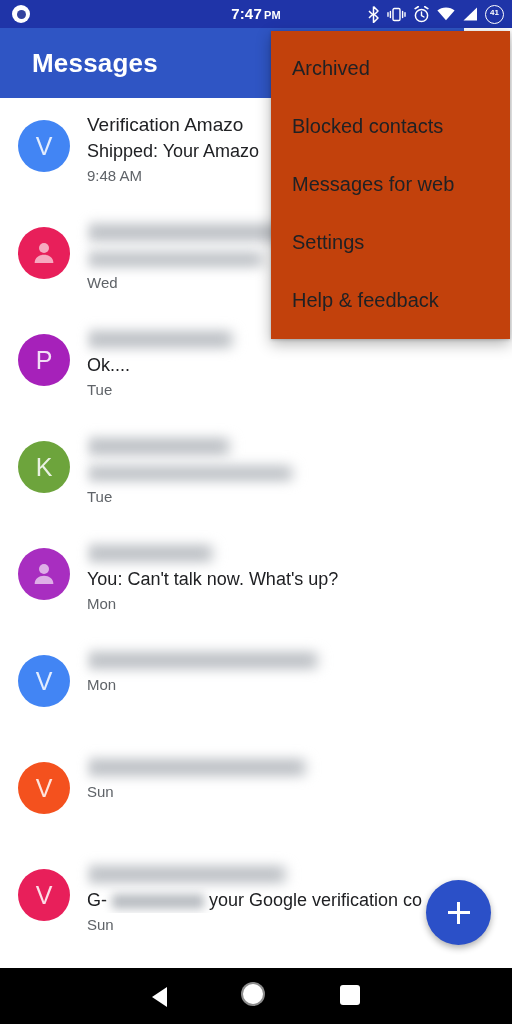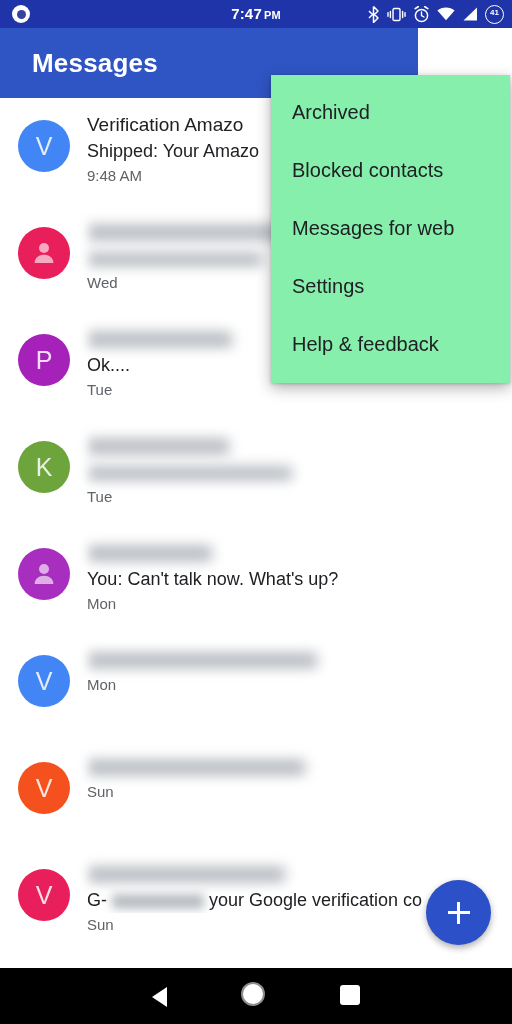--- a/index.html
+++ b/index.html
@@ -81,21 +81,21 @@
     font-size: 8px;
     font-weight: 700;
     line-height: 14px;
     text-align: center;
   }
 
   
   .appbar {
     position: absolute;
     left: 0; top: 28px;
-    width: 418px; height: 70px;
+    width: 464px; height: 70px;
     background: #2f55c4;
   }
   .appbar-title {
     position: absolute;
     left: 32px; top: 0;
     height: 70px;
     line-height: 70px;
     color: #ffffff;
     font-size: 26px;
     font-weight: 700;
@@ -166,24 +166,23 @@
     border-radius: 2px;
     height: 15px;
   }
   .redact-tall { height: 17px; }
 
   
   .menu {
     position: absolute;
     left: 271px; top: 31px;
     width: 239px;
-    background: #86efac;
+    background: #c2410c;
     box-shadow: 0 5px 14px rgba(0,0,0,0.30), 0 1px 3px rgba(0,0,0,0.18);
     padding: 8px 0 10px 0;
-    margin-top: 44px;
   }
   .menu-item {
     height: 58px;
     line-height: 58px;
     padding-left: 21px;
     font-size: 20px;
     color: #202124;
     white-space: nowrap;
   }
 

